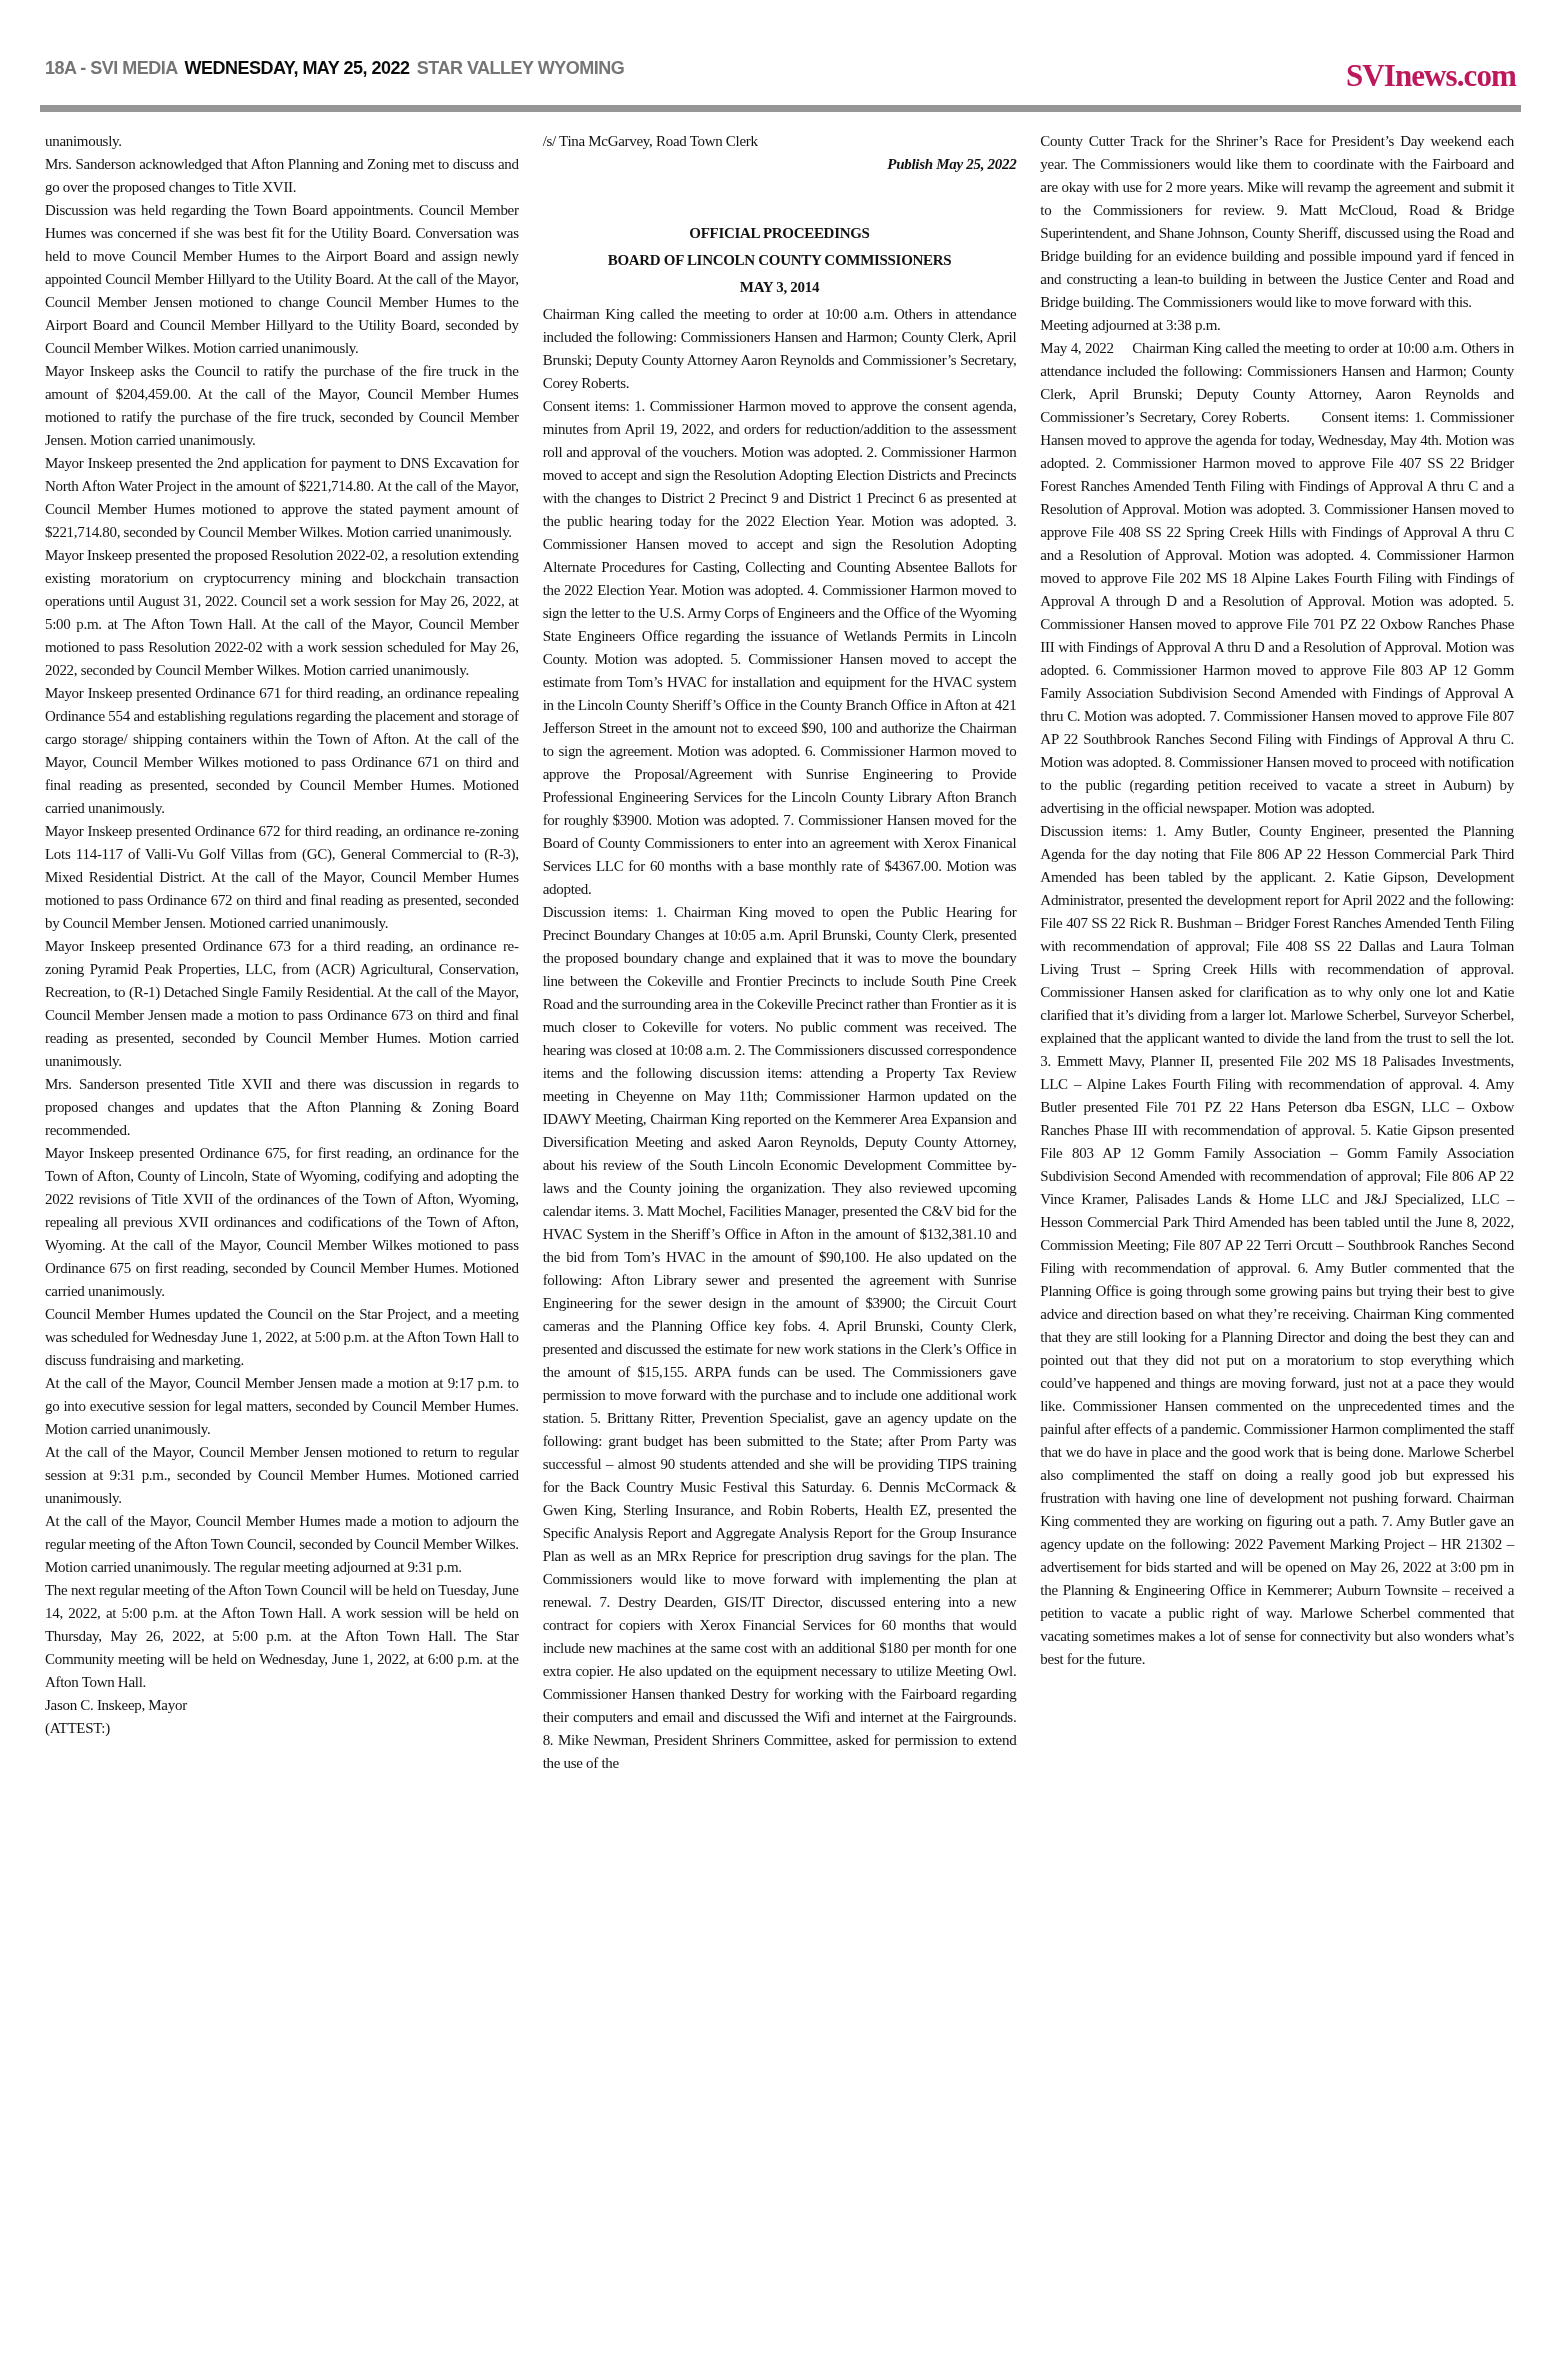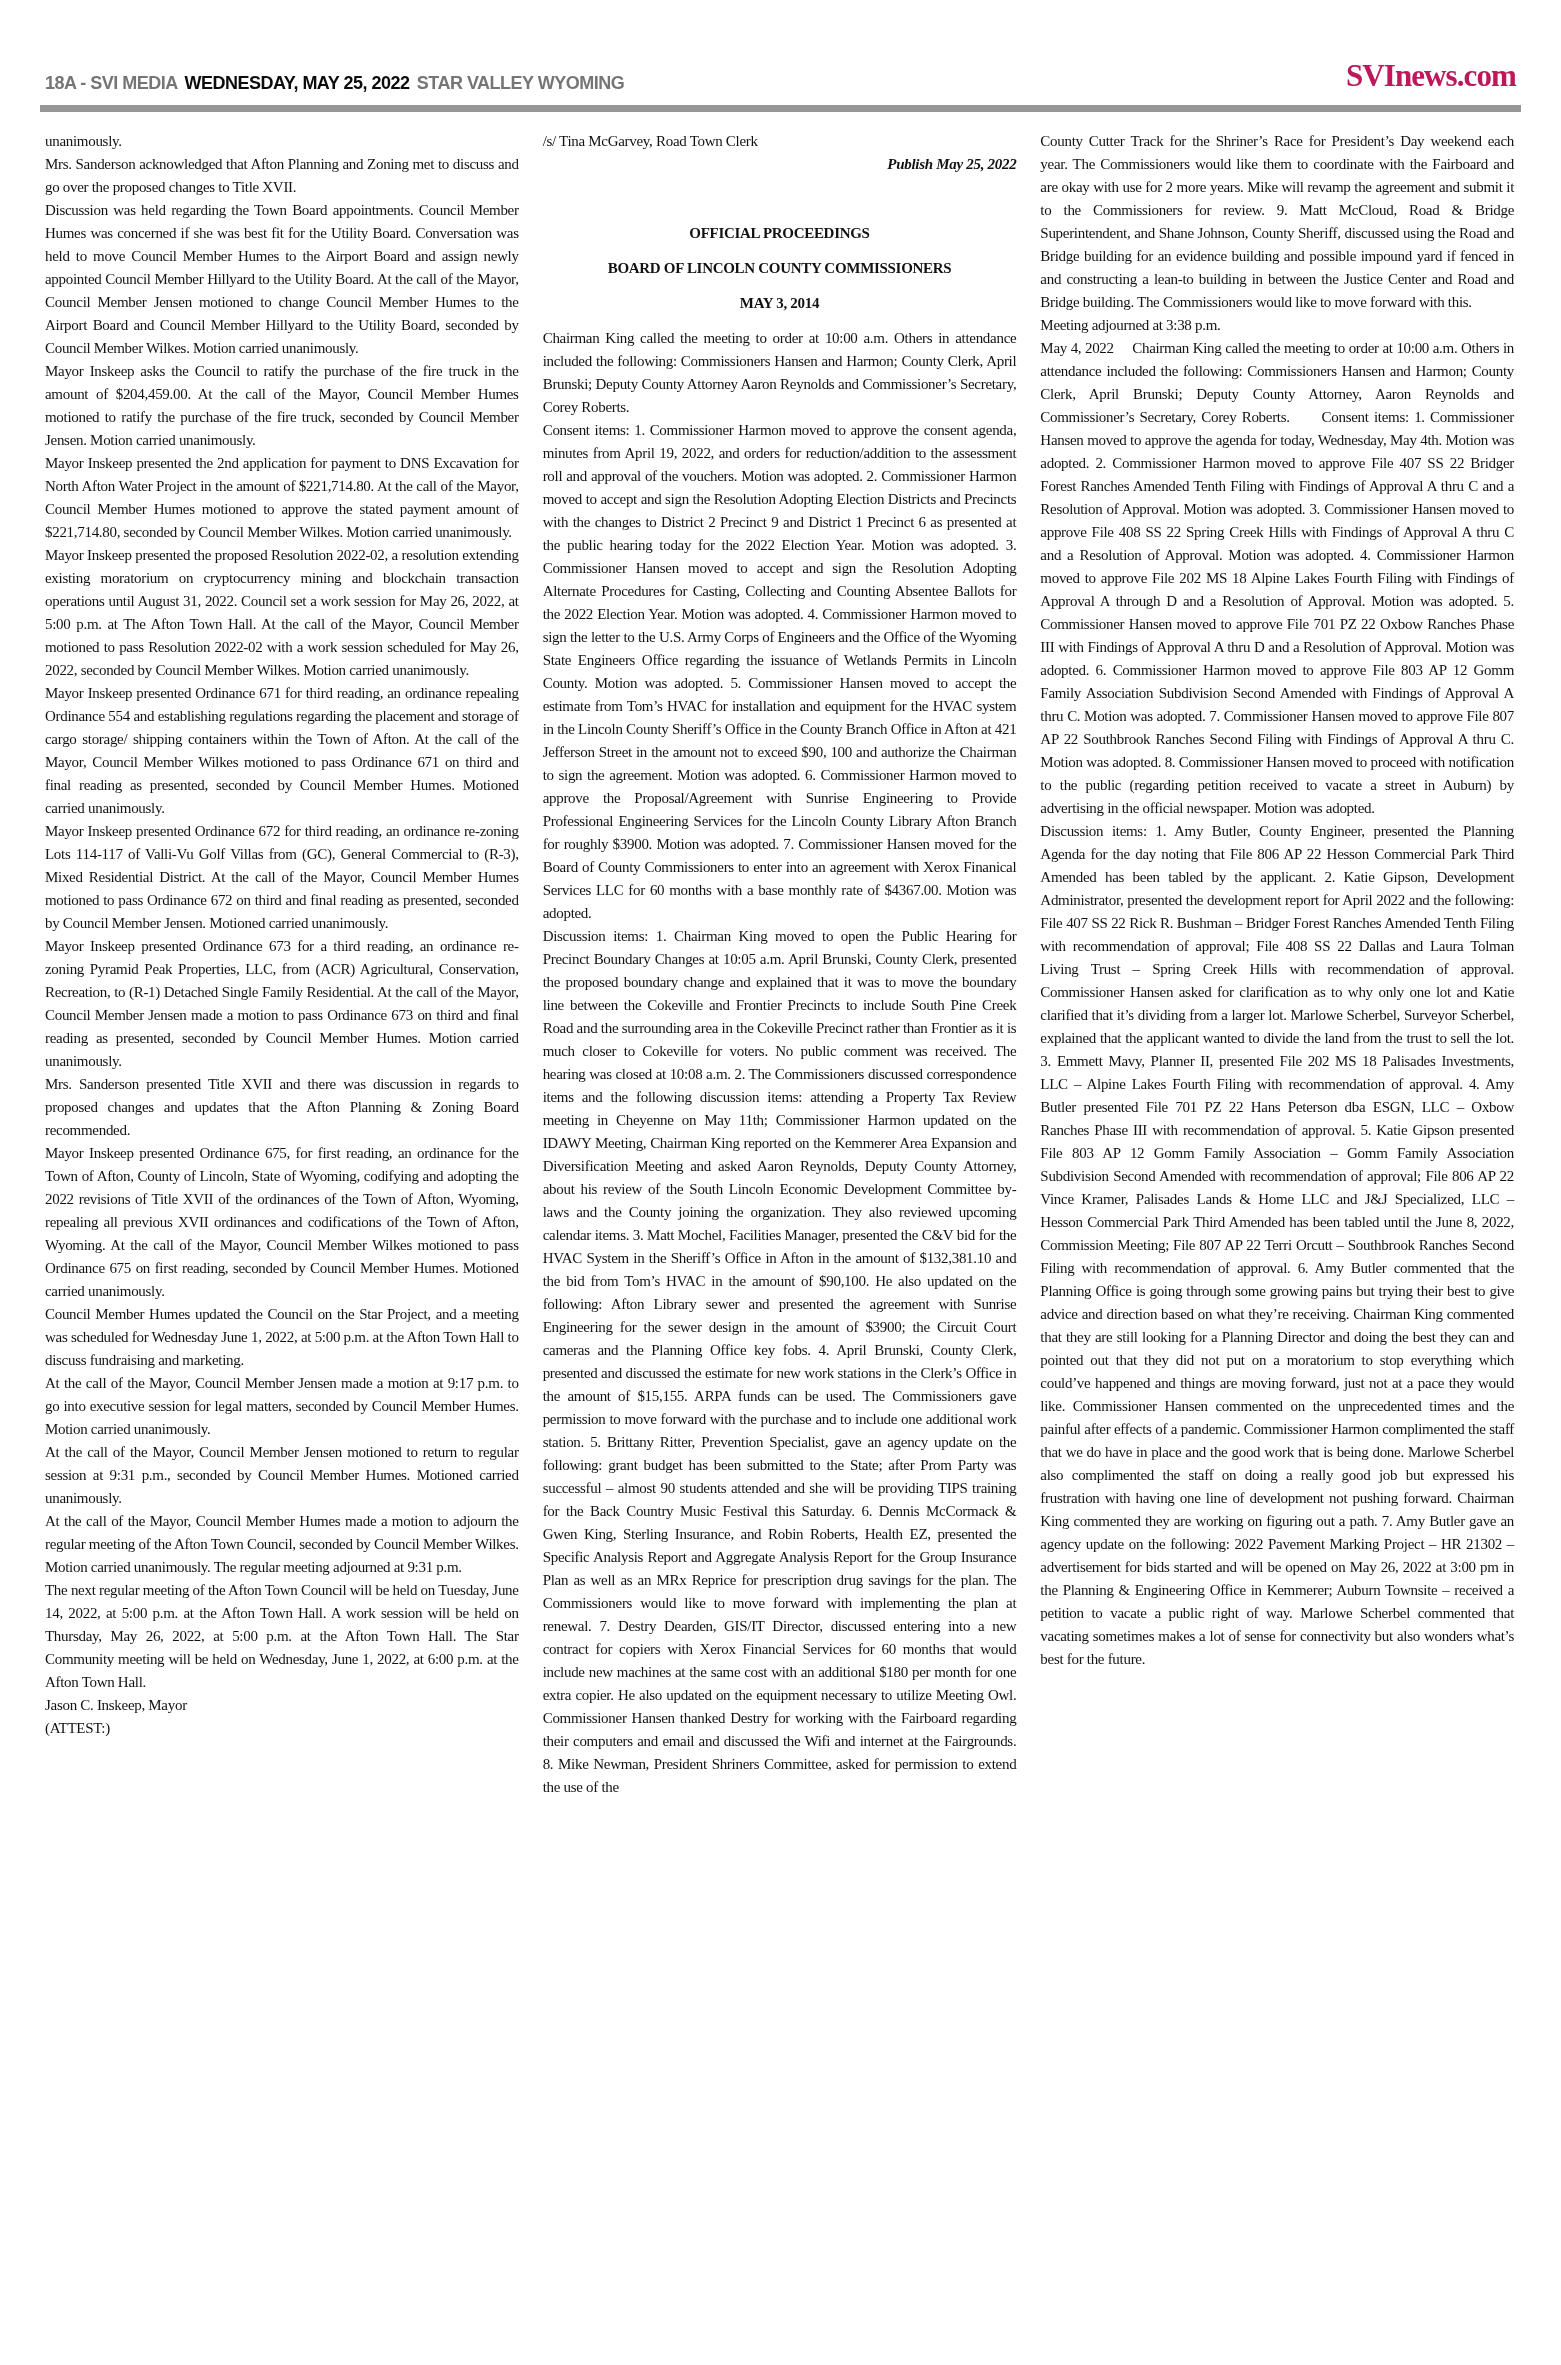--- a/index.html
+++ b/index.html
@@ -11,21 +11,21 @@
     font-family: "Liberation Serif", serif;
     overflow: hidden;
     position: relative;
   }
   .page { width: 1561px; height: 2413px; }
 
   
   header.masthead {
     display: flex;
     justify-content: space-between;
-    align-items: flex-end;
+    align-items: flex-start;
     margin: 58px 45px 0 45px;
   }
   .masthead-left {
     font-family: "Liberation Sans", sans-serif;
     font-weight: 700;
     font-size: 18px;
     letter-spacing: -0.5px;
     color: #757575;
     white-space: nowrap;
   }
@@ -60,21 +60,21 @@
   }
   .para { margin: 0; }
   .sig { margin: 0; text-align: left; }
   .publish {
     margin: 0 0 46px 0;
     font-weight: 700;
     text-align: right;
     font-style: italic;
   }
   .headline {
-    margin: 12px;
+    margin: 4px;
     font-weight: 700;
     text-align: center;
   }
 </style>
 </head>
 <body>
 
 <div class="page">
 
   <header class="masthead">

